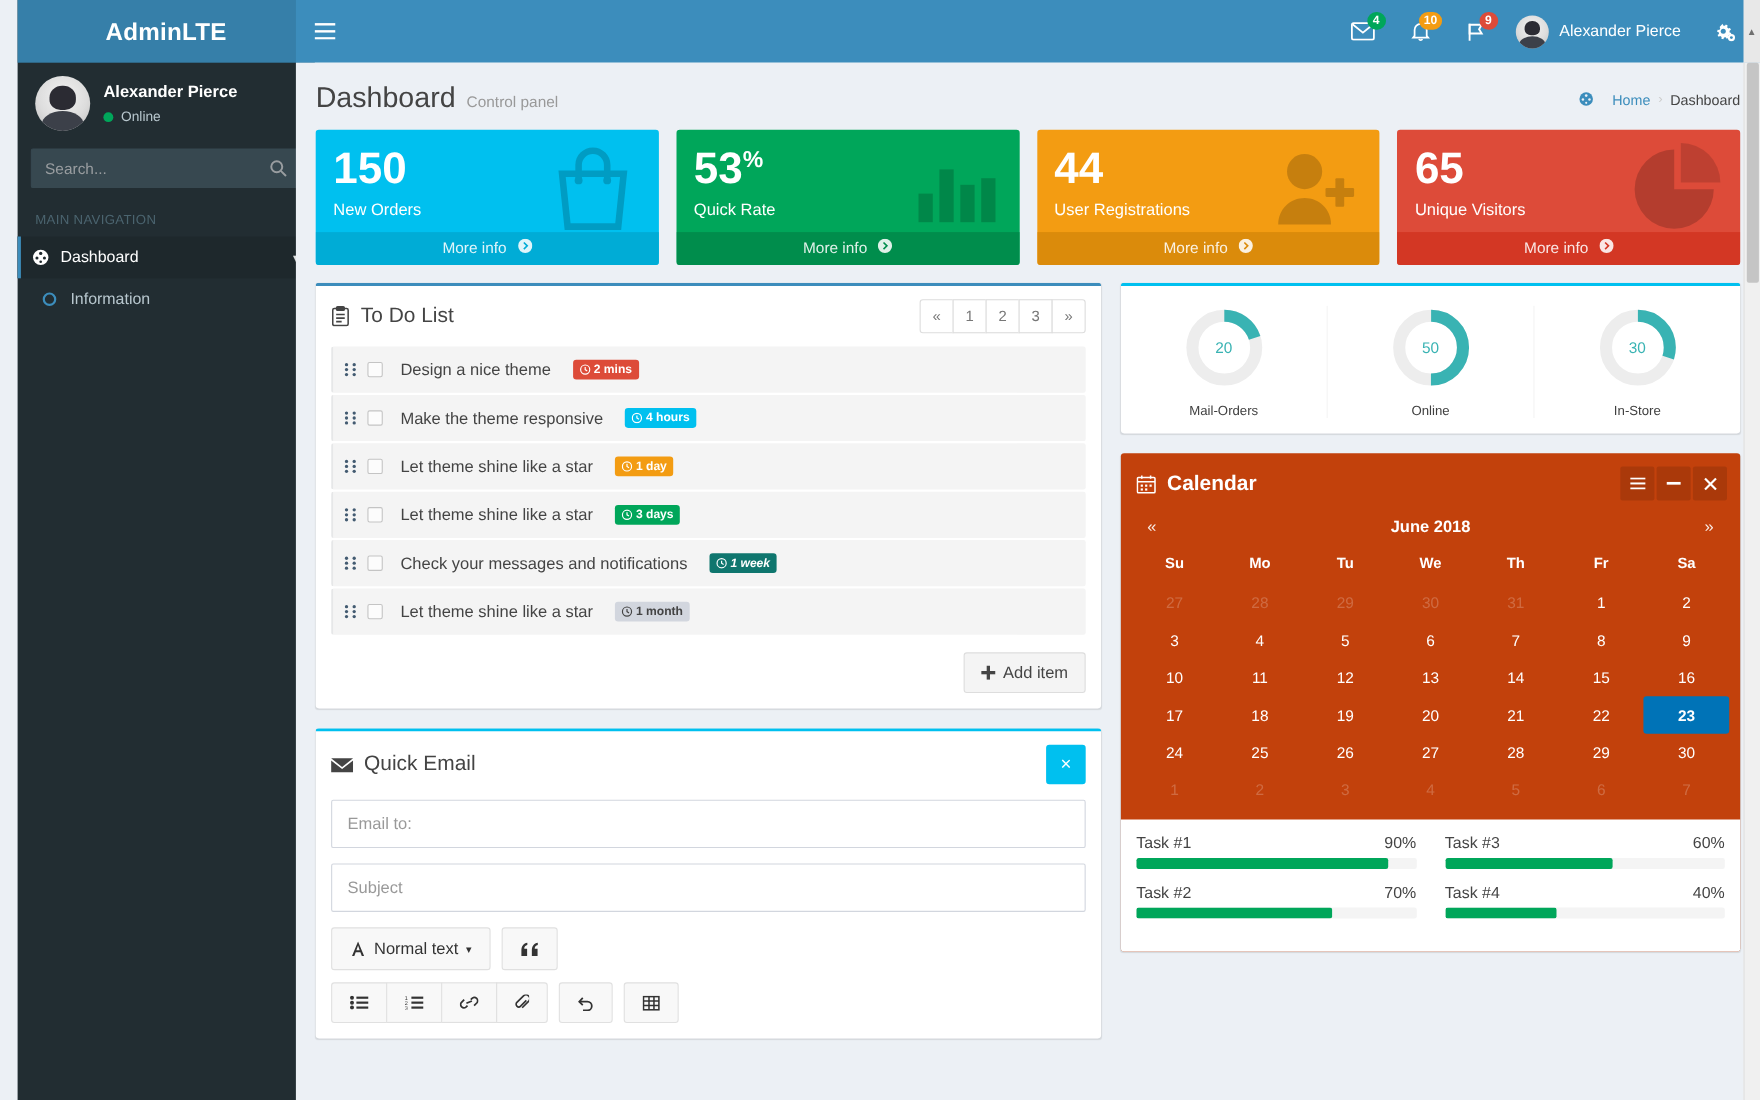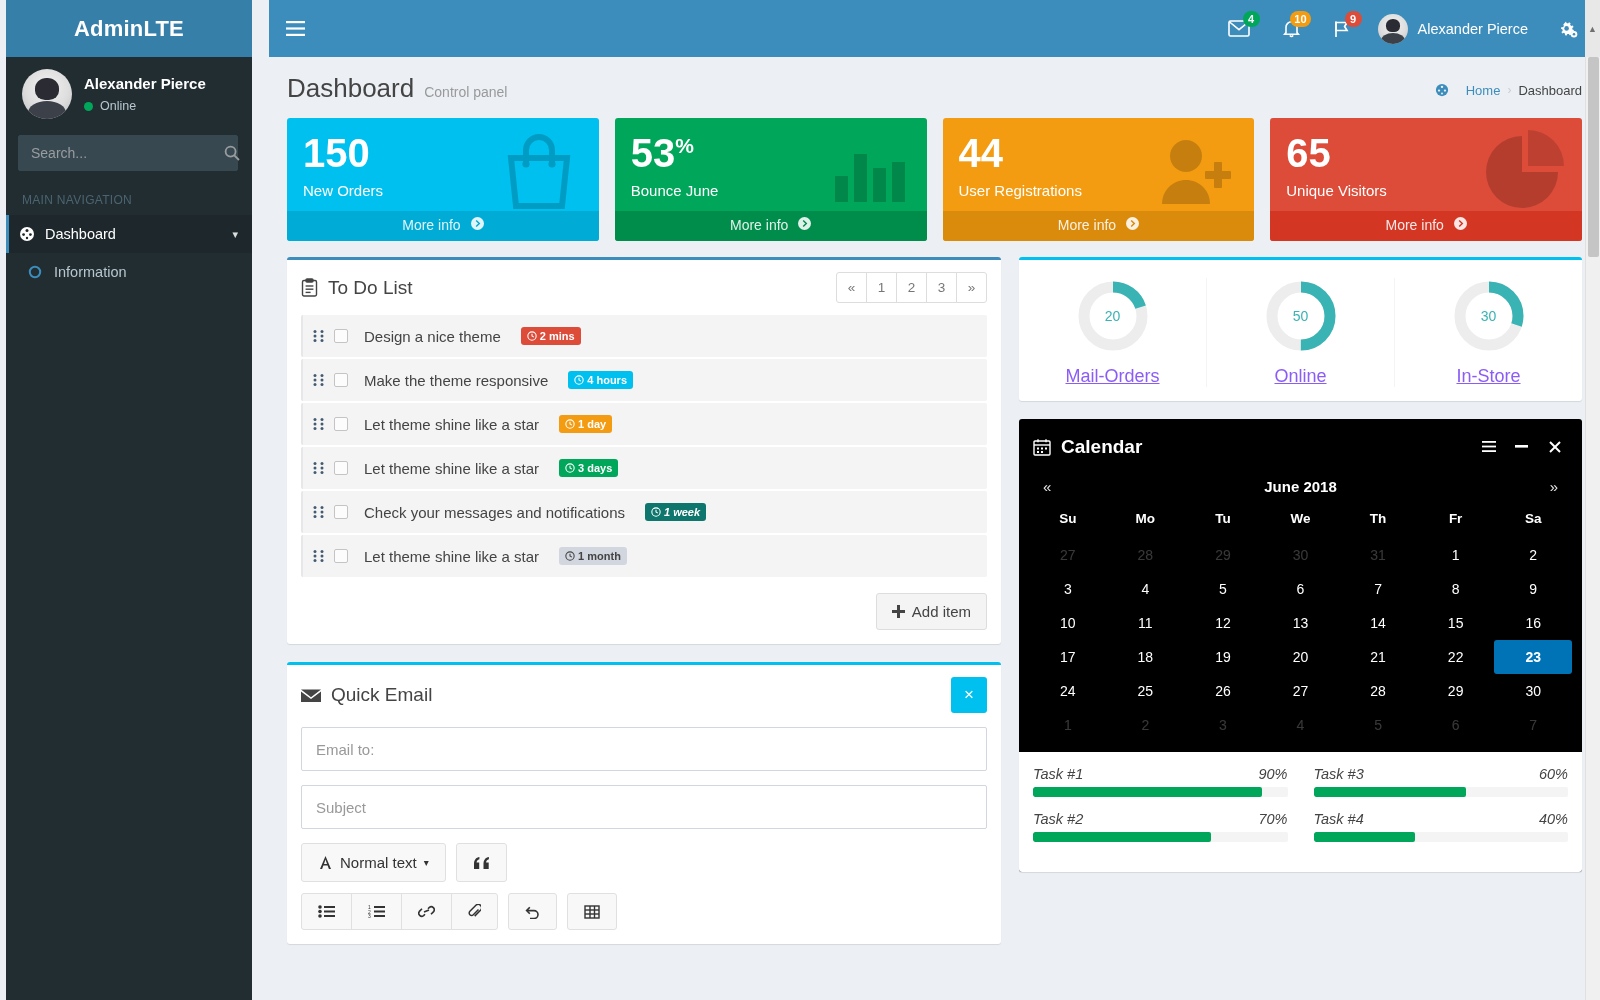--- a/index.html
+++ b/index.html
@@ -6,22 +6,22 @@
   html, body {
     width: 1600px; height: 1000px;
     font-family: "Liberation Sans", sans-serif;
     background: #ecf0f5;
     overflow: hidden;
   }
   .app { position: relative; width: 1600px; height: 1000px; }
 
   
   .sidebar {
-    position: absolute; left: 6px; top: 0;
-    width: 246px; height: 1000px;
+    position: absolute; left: 16px; top: 0;
+    width: 270px; height: 1000px;
     background: #222d32;
   }
   .logo {
     height: 57px; background: #367fa9;
     display: flex; align-items: center; justify-content: center;
   }
   .logo-text { color: #fff; font-size: 22px; font-weight: bold; letter-spacing: .2px; }
   .user-panel {
     display: flex; align-items: center;
     padding: 14px 12px 14px 16px; height: 74px;
@@ -153,21 +153,21 @@
   
   .row-main { display: flex; padding: 16px 18px 0 18px; gap: 18px; align-items: flex-start; }
   .col-left { width: 714px; flex: 0 0 714px; }
   .col-right { flex: 1; }
 
   .box {
     background: #fff; border-radius: 3px; border-top: 3px solid #3c8dbc;
     box-shadow: 0 1px 1px rgba(0,0,0,.1); margin-bottom: 18px;
   }
   .box.box-info { border-top-color: #00c0ef; }
-  .box.box-solid-green { border: 0; background: #000000; border-radius: 3px; }
+  .box.box-solid-green { border: 0; background: #c2410c; border-radius: 3px; }
   .box-header {
     display: flex; align-items: center; padding: 12px 14px 12px 14px; min-height: 48px;
   }
   .box-title { font-size: 19px; color: #444; font-weight: normal; display: flex; align-items: center; gap: 10px; }
   .box-tools { margin-left: auto; display: flex; align-items: center; }
 
   .pagination { display: flex; }
   .pg {
     min-width: 31px; height: 31px; padding: 0 9px;
     border: 1px solid #ddd; margin-left: -1px;
@@ -242,21 +242,21 @@
     flex: 1; display: flex; flex-direction: column; align-items: center;
     border-right: 1px solid #f4f4f4;
   }
   .donut-cell:last-child { border-right: 0; }
   .donut { position: relative; width: 76px; height: 76px; }
   .donut svg { transform: rotate(-90deg); display: block; }
   .donut-val {
     position: absolute; inset: 0; display: flex; align-items: center; justify-content: center;
     font-size: 14px; color: #39b3b3;
   }
-  .donut-label { margin-top: 12px; font-size: 18px; color: #8b5cf6; text-decoration: underline; }
+  .donut-label { margin-top: 12px; font-size: 12px; color: #404040; }
 
   
   .cal-header { display: flex; align-items: center; padding: 12px 12px 12px 14px; }
   .cal-title { color: #fff; font-size: 19px; display: flex; align-items: center; gap: 10px; }
   .cal-tools { margin-left: auto; display: flex; gap: 2px; }
   .cal-btn {
     width: 31px; height: 31px; border: 0; border-radius: 2px;
     background: rgba(0,0,0,.12); color: #fff; cursor: pointer;
     display: flex; align-items: center; justify-content: center; font-size: 14px;
   }
@@ -272,21 +272,21 @@
     text-align: center; color: #fff; font-size: 13.5px; font-weight: bold; padding: 6px 0 12px;
   }
   .cal-day {
     text-align: center; color: #fff; font-size: 14px; padding: 9px 0;
     cursor: pointer;
   }
   .cal-day.muted { color: rgba(255,255,255,.22); }
   .cal-day.today { background: #0073b7; border-radius: 3px; font-weight: bold; }
 
   
-  .prog-box { background: #fff; border-radius: 0 0 3px 3px; padding: 14px 10px 16px; font-style: italic; }
+  .prog-box { background: #fff; border-radius: 0 0 3px 3px; padding: 14px 10px 16px; }
   .prog-row { display: flex; gap: 18px; }
   .prog-col { flex: 1; }
   .prog-item { margin-bottom: 14px; }
   .prog-top { display: flex; justify-content: space-between; font-size: 14.5px; color: #444; padding: 0 4px 5px; }
   .prog-bar { height: 10px; background: #f4f4f4; border-radius: 2px; margin: 0 4px; overflow: hidden; }
   .prog-fill { height: 100%; background: #00a65a; border-radius: 2px; }
 
   
   .scroll-track {
     position: absolute; right: 0; top: 57px; width: 15px; bottom: 0;
@@ -467,21 +467,21 @@
                 <circle cx="8" cy="8" r="8"></circle>
                 <path d="M6.4 4.3 10.2 8l-3.8 3.7" fill="none" stroke="#00acd6" stroke-width="1.8"></path>
               </svg>
           </span>
         </a>
       </div>
 
       <div class="small-box" style="background:#00a65a">
         <div class="sb-inner">
           <div class="sb-num"><span>53</span><sup>%</sup></div>
-          <div class="sb-text">Bounce June</div>
+          <div class="sb-text">Quick Rate</div>
         </div>
         <div class="sb-icon">
           <svg width="92" height="92" viewBox="0 0 92 92" fill="currentColor">
               <rect x="14" y="50" width="13" height="26"></rect>
               <rect x="33" y="28" width="13" height="48"></rect>
               <rect x="52" y="42" width="13" height="34"></rect>
               <rect x="71" y="36" width="13" height="40"></rect>
             </svg>
         </div>
         <a class="sb-footer" style="background:#008d4c" href="#">

